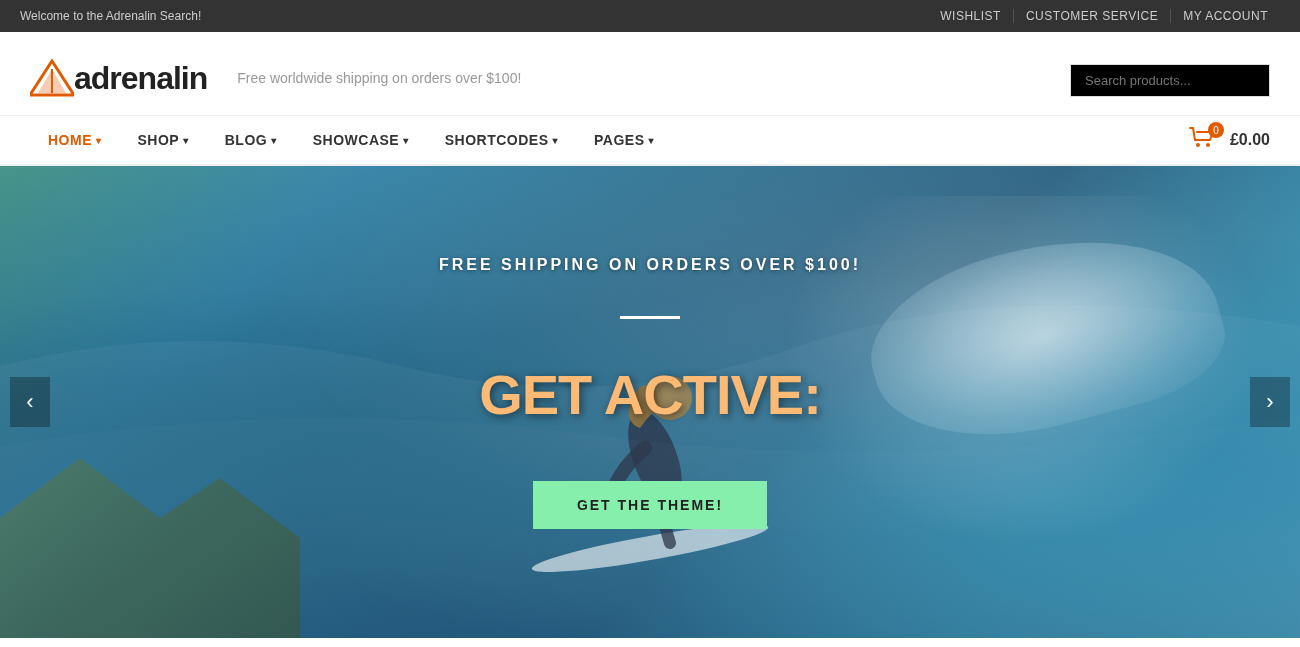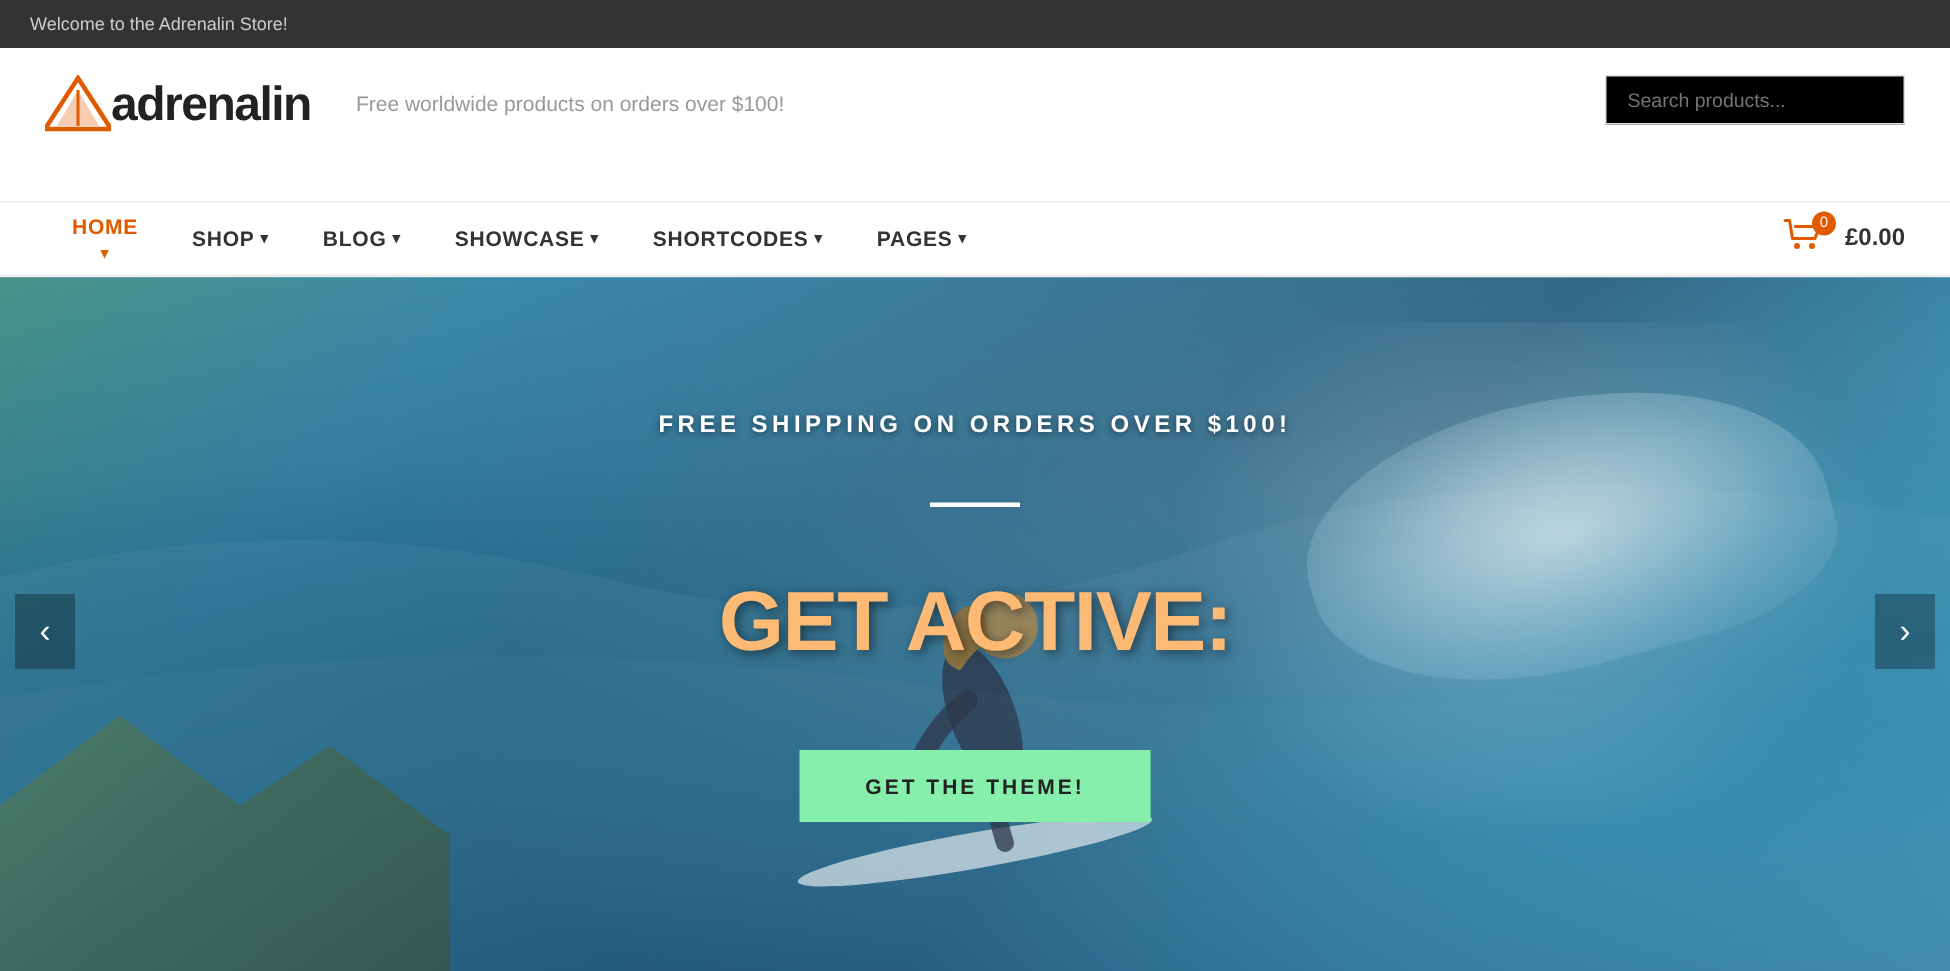--- a/index.html
+++ b/index.html
@@ -28,24 +28,24 @@
     }
     .top-bar-right a:not(:last-child) {
       border-right: 1px solid #555;
     }
 
     
     .header {
       background: #fff;
       padding: 18px 30px;
       display: flex;
-      align-items: flex-start;
+      align-items: flex-end;
       justify-content: space-between;
       border-bottom: 1px solid #eee;
-      height: 103px;
+      height: 84px;
     }
     .logo-icon {
       width: 44px;
       height: 38px;
     }
     .logo-text {
       font-size: 32px;
       font-weight: 700;
       color: #222;
       letter-spacing: -1px;
@@ -87,21 +87,21 @@
       color: #333;
       text-transform: uppercase;
       letter-spacing: 0.5px;
       cursor: pointer;
       display: flex;
       align-items: center;
       gap: 4px;
       text-decoration: none;
       position: relative;
     }
-    .nav-item.active { color: #e05a00; flex-direction: column; }
+    .nav-item.active { color: #e05a00; }
     .nav-chevron {
       font-size: 10px;
       color: inherit;
     }
 
     .cart-area {
       display: flex;
       align-items: center;
       gap: 6px;
       color: #333;
@@ -274,33 +274,38 @@
       z-index: 10;
       user-select: none;
     }
     .hero-arrow-left { left: 10px; }
     .hero-arrow-right { right: 10px; }
   </style>
 </head>
 <body>
 
 <div class="top-bar">
-  <span class="top-bar-left">Welcome to the Adrenalin Store!</span>
+  <span class="top-bar-left">Welcome to the Adrenalin Search!</span>
+  <div class="top-bar-right">
+    <a href="#">WISHLIST</a>
+    <a href="#">CUSTOMER SERVICE</a>
+    <a href="#">MY ACCOUNT</a>
+  </div>
 </div>
 
 <div class="header">
   <div style="display:flex;align-items:center;">
 
     <svg class="logo-icon" viewBox="0 0 44 38" xmlns="http://www.w3.org/2000/svg">
       <polygon points="22,2 44,36 0,36" fill="none" stroke="#e05a00" stroke-width="3"></polygon>
       <polygon points="22,10 36,34 8,34" fill="#e05a00" opacity="0.3"></polygon>
       <line x1="22" y1="10" x2="22" y2="34" stroke="#e05a00" stroke-width="2"></line>
     </svg>
     <span class="logo-text">adrenalin</span>
-    <span class="header-tagline">Free worldwide products on orders over $100!</span>
+    <span class="header-tagline">Free worldwide shipping on orders over $100!</span>
   </div>
   <input class="search-box" type="text" placeholder="Search products..." style="">
 </div>
 
 <nav class="nav-bar">
   <div class="nav-links">
     <a class="nav-item active" href="#">
       <span>HOME</span>
       <span class="nav-chevron">▾</span>
     </a>

